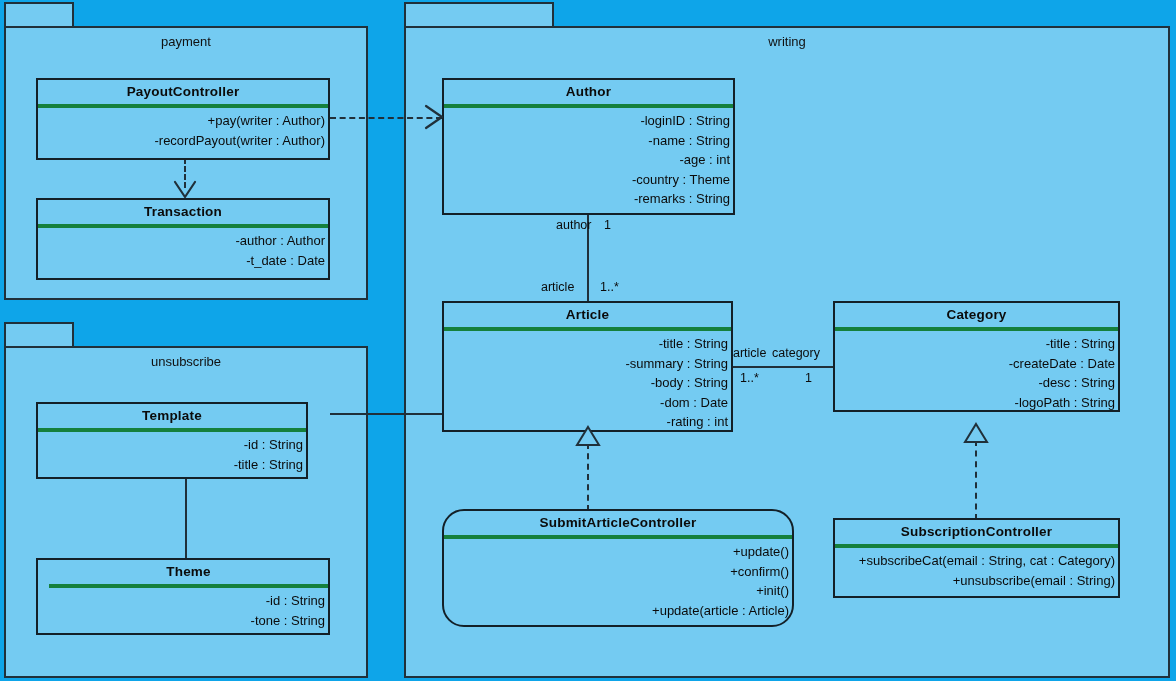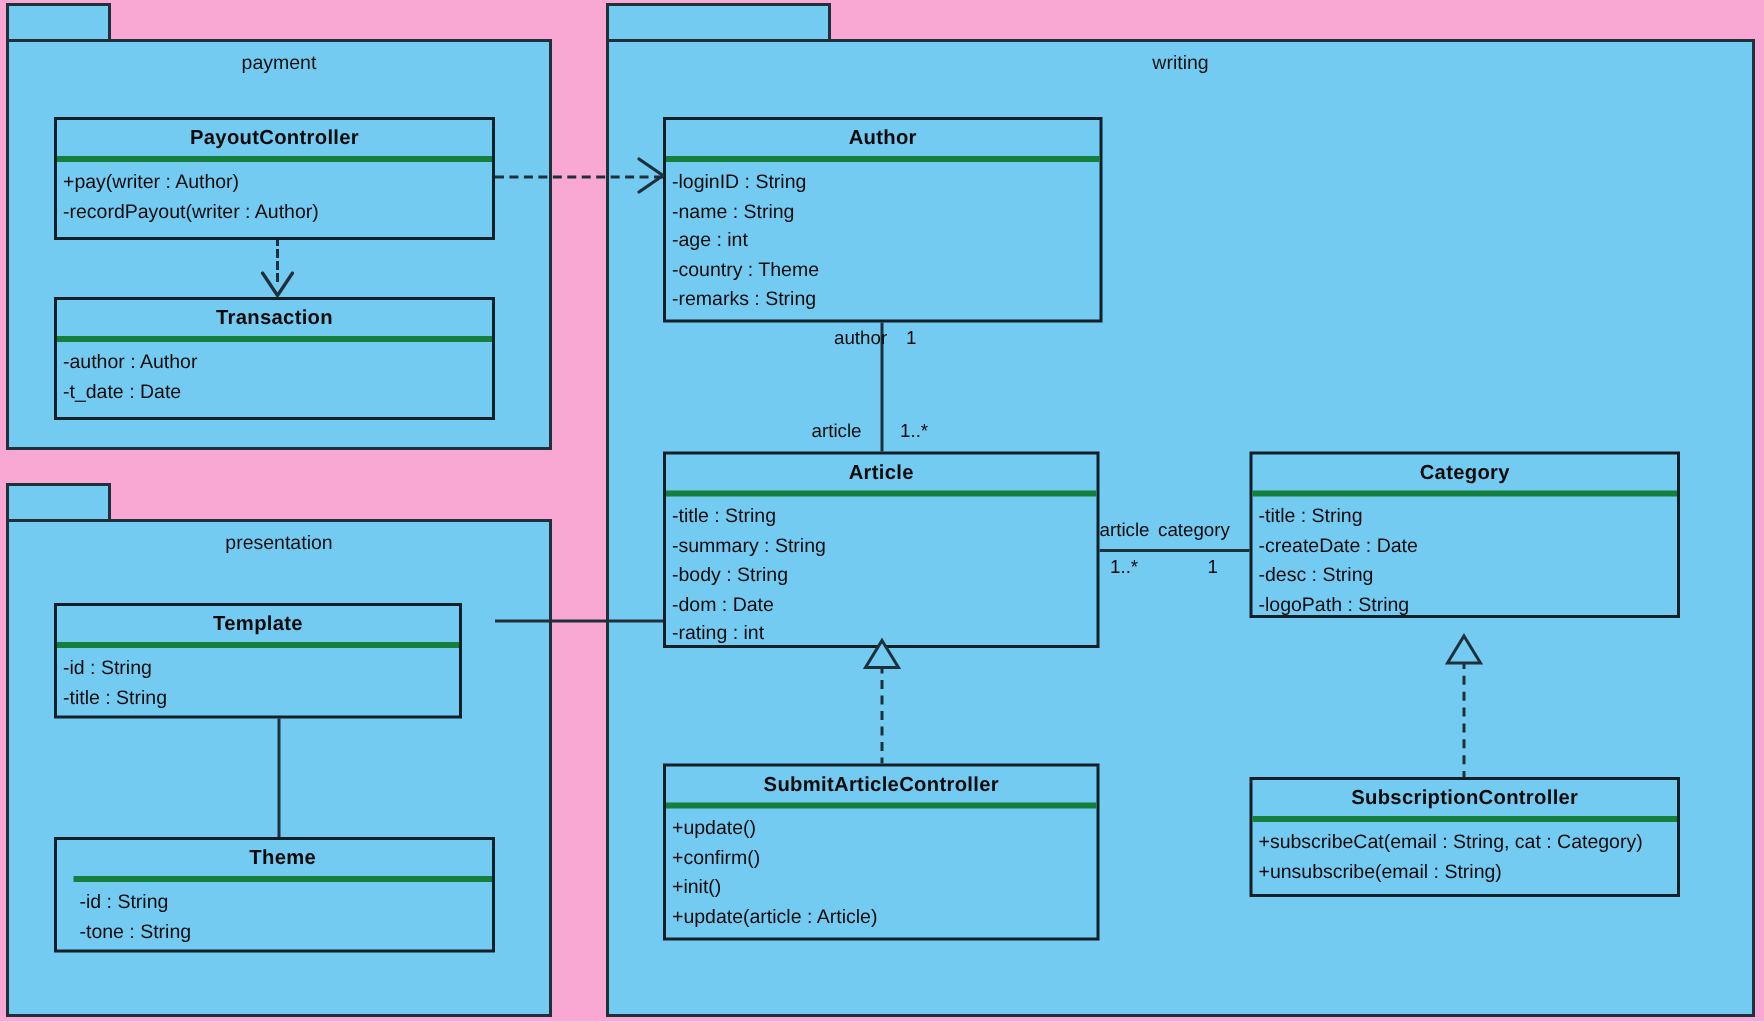--- a/index.html
+++ b/index.html
@@ -11,21 +11,21 @@
   body {
     font-family: "Liberation Sans", sans-serif;
     width: 1176px;
     height: 681px;
     overflow: hidden;
   }
   #canvas {
     position: relative;
     width: 1176px;
     height: 681px;
-    background: #f9a8d4;
+    background: #0ea5e9;
   }
 
   
   .pkg {
     position: absolute;
   }
   .pkg-tab {
     position: absolute;
     left: 0;
     top: 0;
@@ -64,20 +64,21 @@
     font-size: 13.5px;
     color: #0b0b0b;
     padding: 4px 4px 5px 4px;
     border-bottom: 4px solid #15803d;
     letter-spacing: 0.2px;
     white-space: nowrap;
     overflow: hidden;
   }
   .cls-members {
     padding: 3px 0 3px 0;
+    text-align: right;
   }
   .member {
     font-size: 13px;
     color: #0b0b0b;
     padding: 0 3px 0 4px;
     line-height: 19.5px;
     white-space: nowrap;
     overflow: hidden;
   }
   .solid-h {
@@ -124,21 +125,21 @@
 
   <div class="pkg" style="left:4px; top:2px; width:364px; height:298px;">
     <div class="pkg-tab" style="width:70px; height:26px;"></div>
     <div class="pkg-body" style="top:24px; width:364px; height:274px;"></div>
     <div class="pkg-name" style="top:32px;">payment</div>
   </div>
 
   <div class="pkg" style="left:4px; top:322px; width:364px; height:356px;">
     <div class="pkg-tab" style="width:70px; height:26px;"></div>
     <div class="pkg-body" style="top:24px; width:364px; height:332px;"></div>
-    <div class="pkg-name" style="top:32px;">presentation</div>
+    <div class="pkg-name" style="top:32px;">unsubscribe</div>
   </div>
 
   <div class="pkg" style="left:404px; top:2px; width:766px; height:676px;">
     <div class="pkg-tab" style="width:150px; height:26px;"></div>
     <div class="pkg-body" style="top:24px; width:766px; height:652px;"></div>
     <div class="pkg-name" style="top:32px;">writing</div>
   </div>
 
   <div class="dash-h" style="left:330px; top:117px; width:112px;"></div>
   <svg class="arrow-svg" style="left:414px; top:101px; width:34px; height:34px;" viewBox="0 0 34 34">
@@ -233,21 +234,21 @@
   <div class="cls" style="left:833px; top:301px; width:287px; height:111px;">
     <div class="cls-name">Category</div>
     <div class="cls-members">
       <div class="member">-title : String</div>
       <div class="member">-createDate : Date</div>
       <div class="member">-desc : String</div>
       <div class="member">-logoPath : String</div>
     </div>
   </div>
 
-  <div class="cls" style="left:442px; top:509px; width:291px; height:118px;">
+  <div class="cls" style="left:442px; top:509px; width:352px; height:118px;border-radius:22px;">
     <div class="cls-name">SubmitArticleController</div>
     <div class="cls-members">
       <div class="member">+update()</div>
       <div class="member">+confirm()</div>
       <div class="member">+init()</div>
       <div class="member">+update(article : Article)</div>
     </div>
   </div>
 
   <div class="cls" style="left:833px; top:518px; width:287px; height:80px;">

